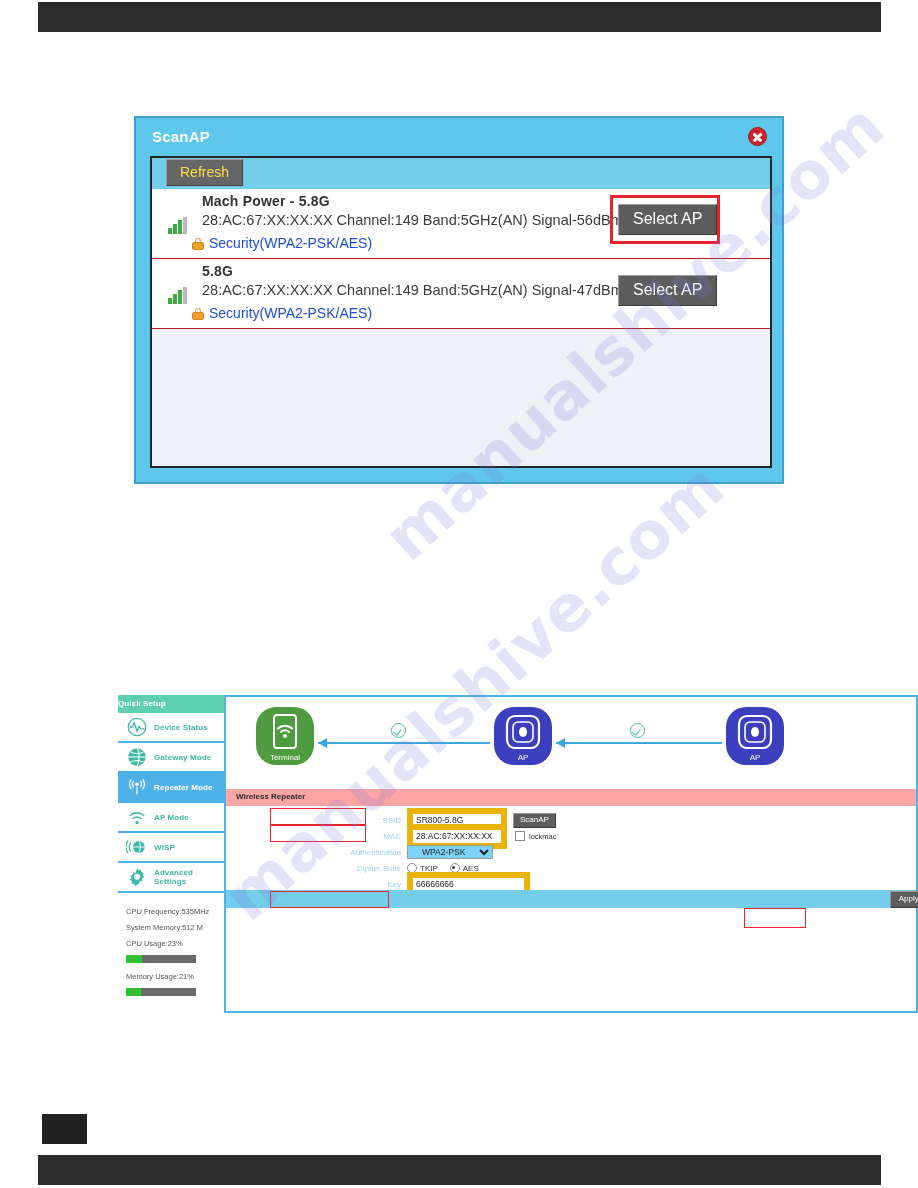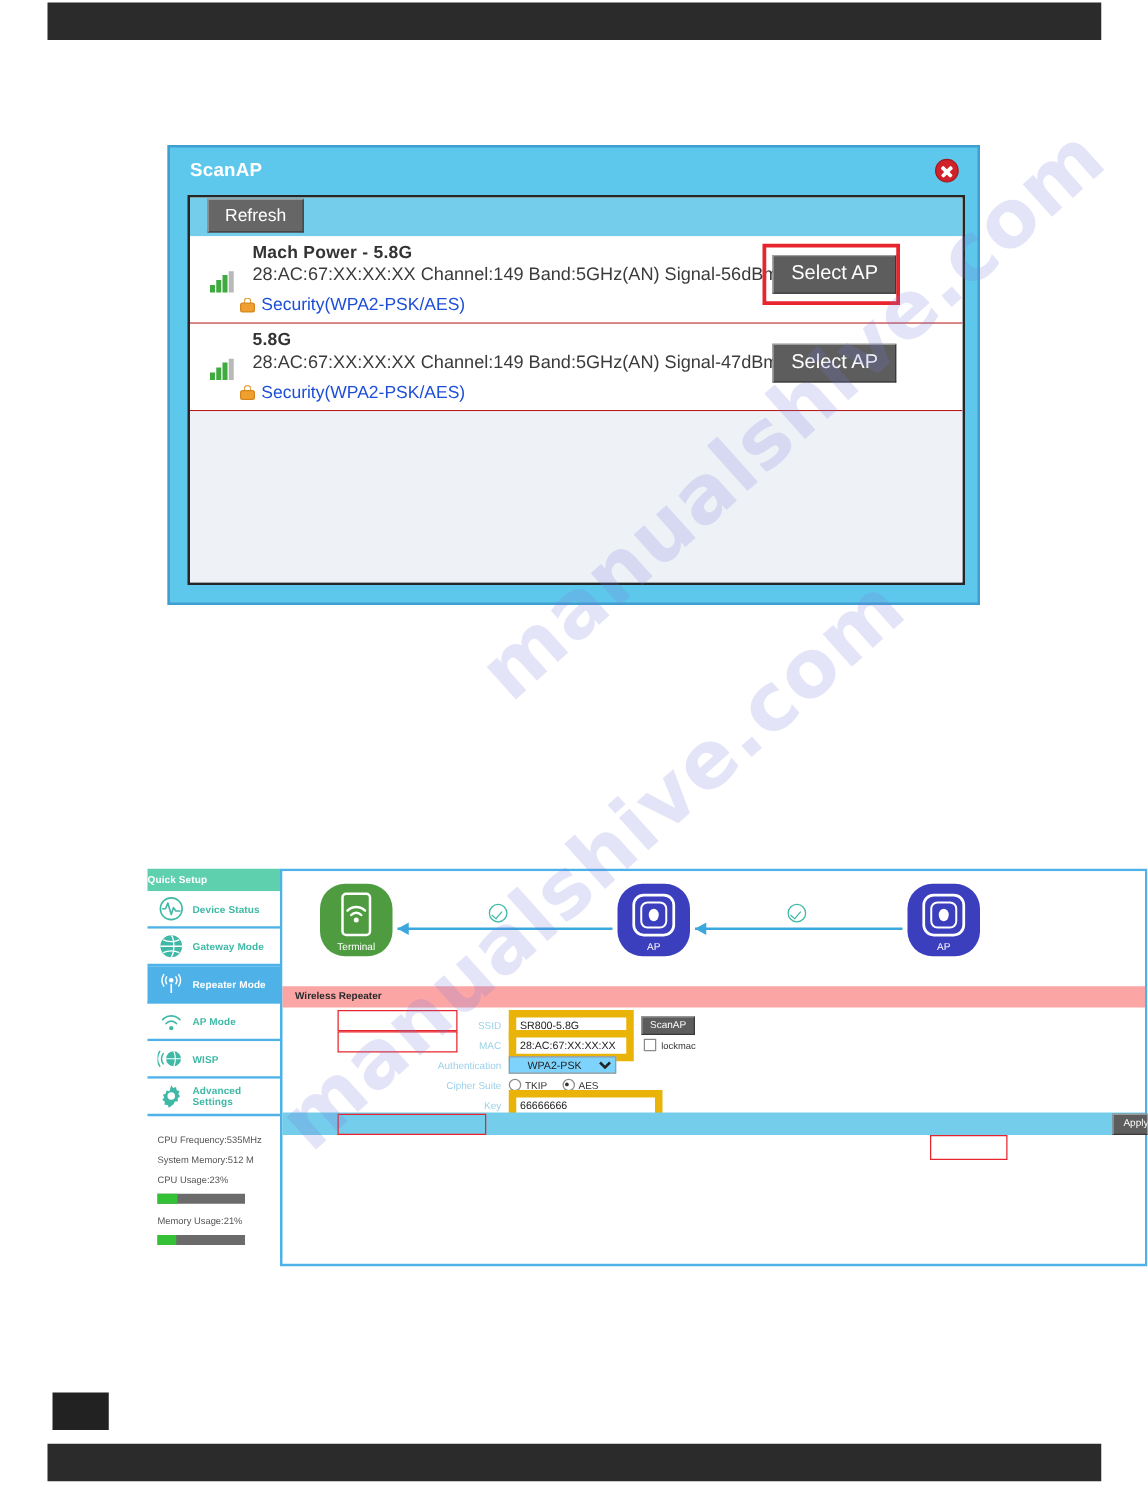--- a/index.html
+++ b/index.html
@@ -145,21 +145,21 @@
     width: 100%;
     height: 31px;
     background: #74cdea;
   }
   .refresh-btn {
     position: absolute;
     left: 14px;
     top: 1px;
     padding: 5px 13px 6px 13px;
     background: #666666;
-    color: #ffffff;
+    color: #fde047;
     font-size: 14px;
     border-top: 1px solid #9a9a9a;
     border-left: 1px solid #9a9a9a;
     border-right: 1px solid #3d3d3d;
     border-bottom: 1px solid #3d3d3d;
     line-height: 1;
   }
 
   .ap-list {
     position: absolute;

